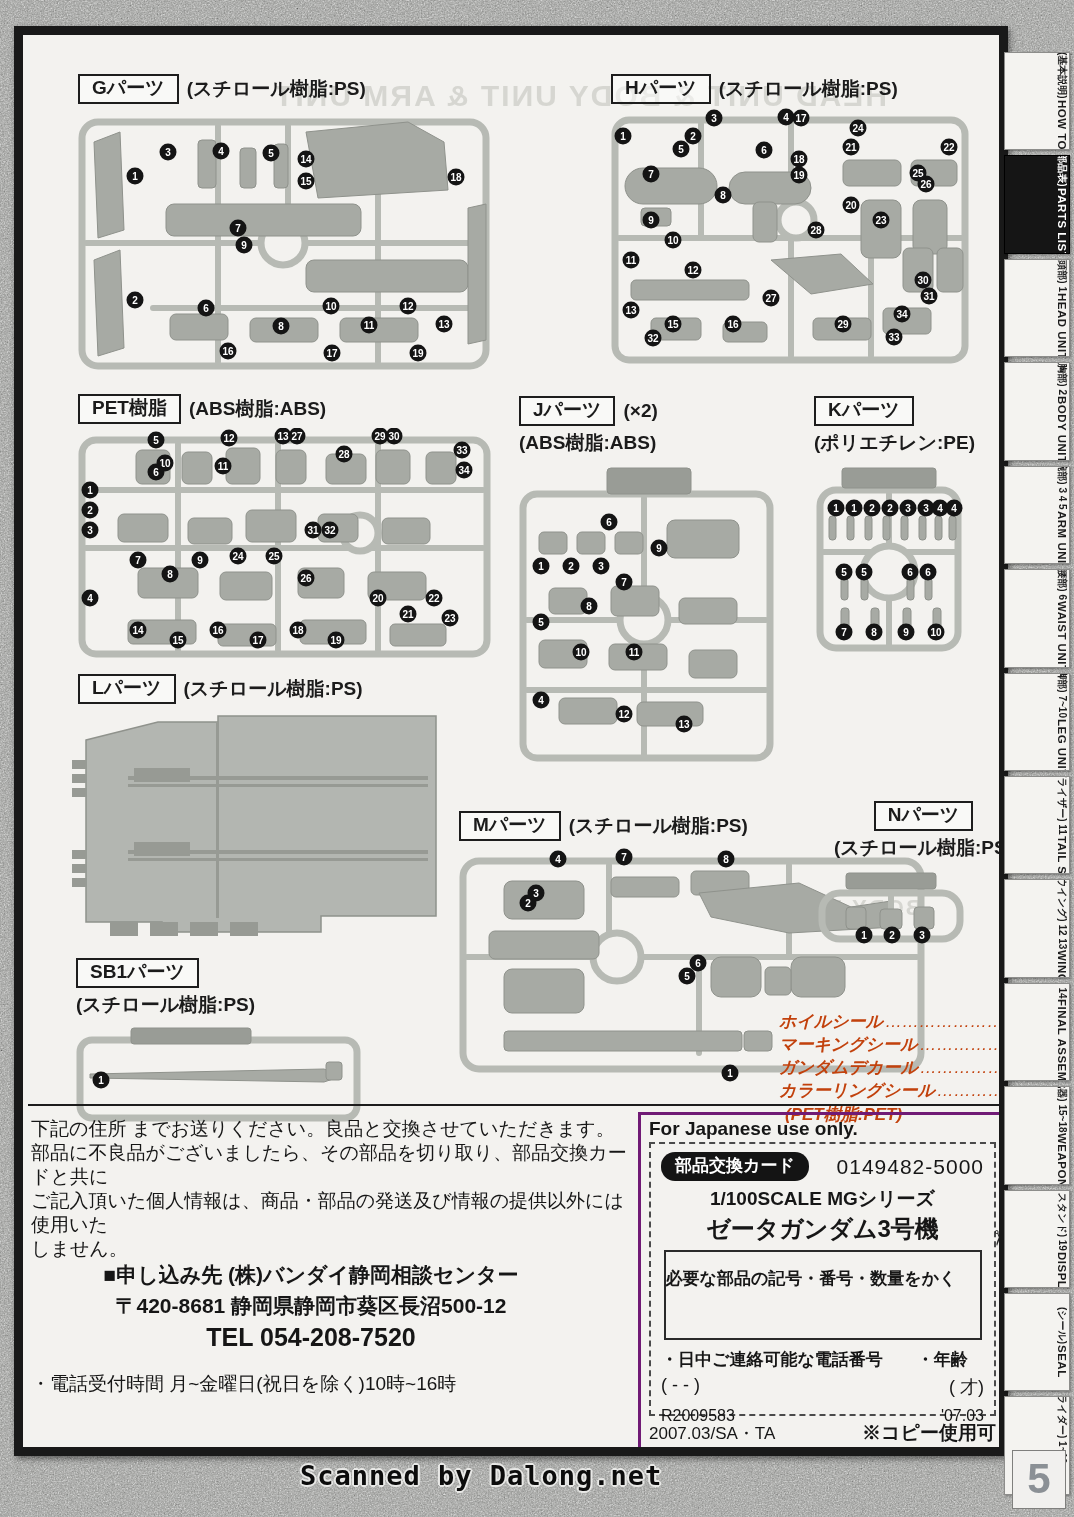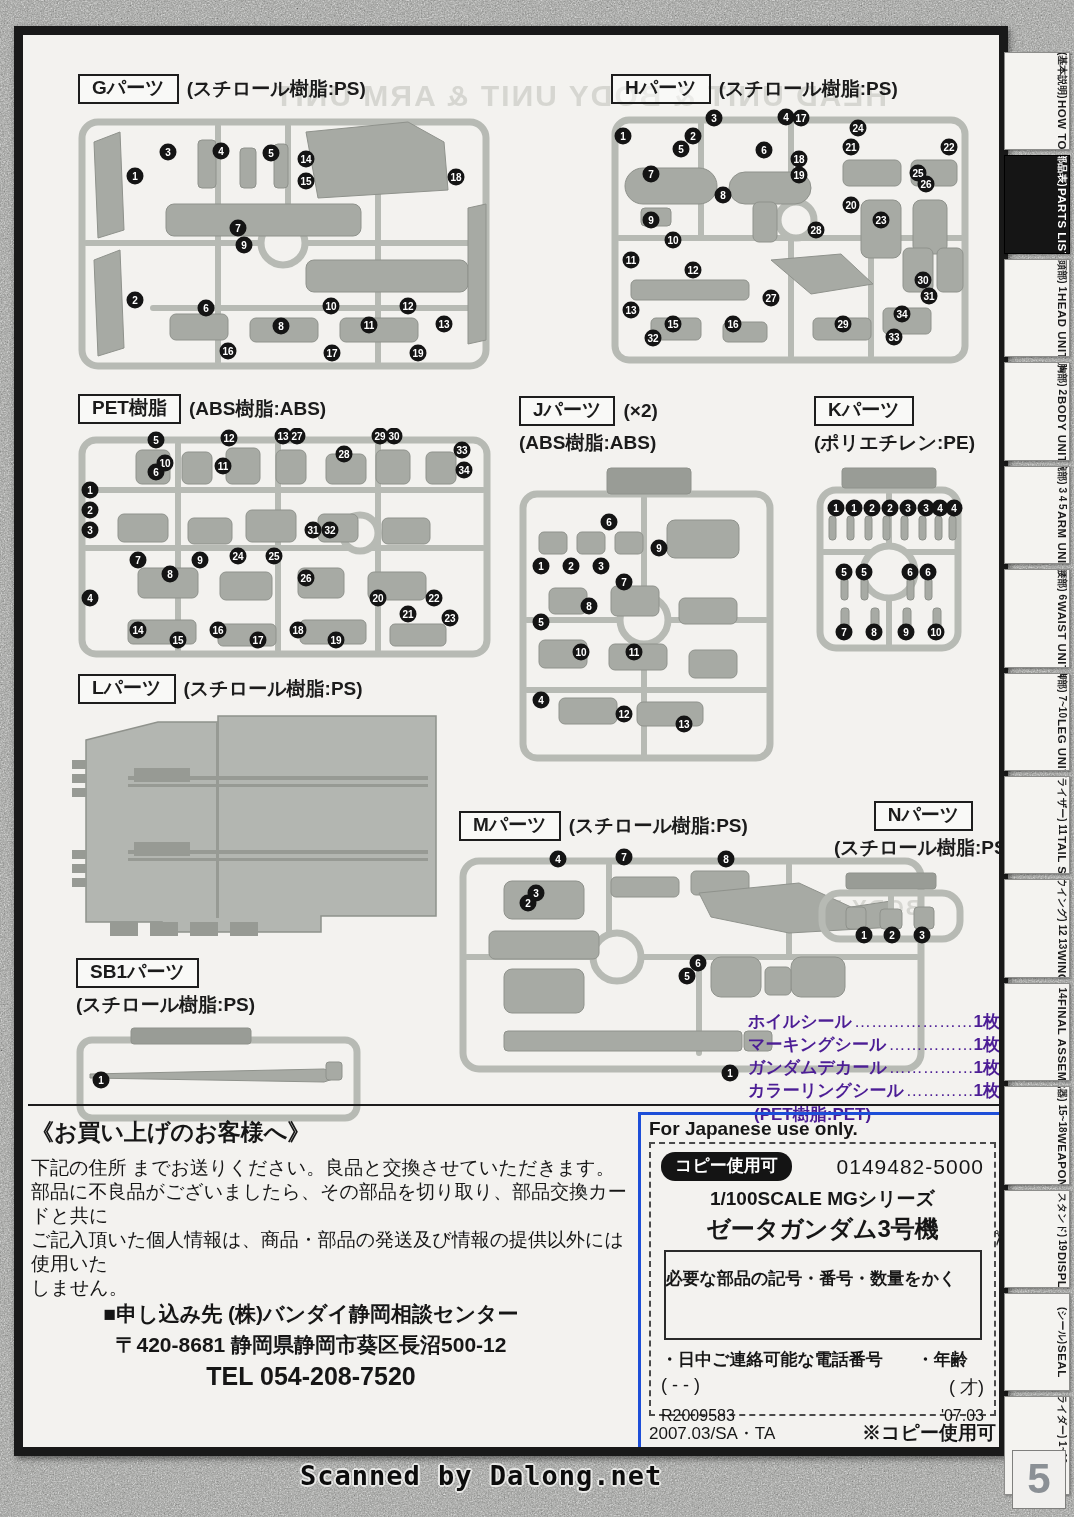--- a/index.html
+++ b/index.html
@@ -28,40 +28,40 @@
   .sprue-head.center{justify-content:center;}
   .pbox{
     border:2px solid #1d1d1d;padding:0px 12px 2px 12px;font-size:19px;
     font-weight:600;color:#1b1b1b;background:rgba(255,255,255,.5);line-height:24px;
   }
   .mat,.pnote{font-size:19px;font-weight:600;color:#1b1b1b;}
   .mat2{font-size:19px;font-weight:600;color:#1b1b1b;margin-top:4px;white-space:nowrap;}
   .mat2.center{text-align:center;}
   .sprue svg{display:block;margin-top:4px;}
   
-  .seals{position:absolute;left:725px;top:975px;width:252px;z-index:2;color:#4c1d95;}
+  .seals{position:absolute;left:756px;top:975px;width:252px;z-index:2;color:#c2410c;font-style:italic;}
   .seal-row{display:flex;align-items:baseline;font-size:17px;font-weight:700;line-height:23px;}
   .seal-name{white-space:nowrap;}
   .seal-leader{flex:1;overflow:hidden;white-space:nowrap;font-weight:400;padding:0 2px;}
   .seal-count{white-space:nowrap;}
   .seal-note{font-size:17px;font-weight:700;margin-top:1px;padding-left:6px;}
   .divider{position:absolute;left:5px;top:1069px;width:972px;height:2px;background:#1c1c1c;z-index:2;}
   
   .notice{position:absolute;left:8px;top:1082px;width:606px;z-index:2;color:#161616;}
   .notice-h{font-size:23px;font-weight:700;margin-bottom:8px;}
   .notice-p{font-size:19px;line-height:24px;font-weight:500;}
   .addr{width:560px;text-align:center;font-weight:800;}
   .addr-1{font-size:21px;}
   .addr-2{font-size:21px;margin-top:3px;}
   .addr-3{font-size:25px;margin-top:3px;}
   .notes{margin-top:18px;font-size:19px;line-height:28px;font-weight:500;}
   
   .card-wrap{
     position:absolute;left:615px;top:1077px;width:369px;height:371px;z-index:2;
-    border:3px solid #1d4ed8;padding:3px 8px 4px 8px;color:#161616;box-sizing:border-box;
+    border:3px solid #701a75;padding:3px 8px 4px 8px;color:#161616;box-sizing:border-box;
   }
   .card-header{font-size:19px;font-weight:800;}
   .card-dash{position:relative;border:2px dashed #4a4a4a;margin-top:2px;height:274px;padding:8px 10px;box-sizing:border-box;}
   .card-row1{display:flex;justify-content:space-between;align-items:center;}
   .badge{background:#141414;color:#fff;border-radius:14px;padding:2px 14px 4px 14px;font-size:17px;font-weight:700;}
   .code{font-size:21px;letter-spacing:1px;font-weight:500;}
   .series{text-align:center;font-size:19px;margin-top:5px;font-weight:600;}
   .model{text-align:center;font-size:24px;font-weight:800;margin-top:1px;}
   .writebox{width:318px;margin:5px auto 0 auto;border:2px solid #2a2a2a;height:90px;box-sizing:border-box;
     font-size:17px;font-weight:600;text-align:left;padding-top:15px;}
@@ -880,37 +880,40 @@
             <span class="seal-leader">………………</span>
             <span class="seal-count">1枚</span>
           </div>
         </div>
       <div class="seal-note">(PET樹脂:PET)</div>
     </div>
 
     <div class="divider"></div>
 
     <div class="notice">
-      <div class="notice-h">《お買い上げのお客様へ》</div>
       <div class="notice-p">下記の住所 までお送りください。良品と交換させていただきます。</div>
       <div class="notice-p">部品に不良品がございましたら、その部品を切り取り、部品交換カードと共に</div>
       <div class="notice-p">ご記入頂いた個人情報は、商品・部品の発送及び情報の提供以外には使用いた</div>
       <div class="notice-p">しません。</div>
       <div class="addr">
         <div class="addr-1">■申し込み先 (株)バンダイ静岡相談センター</div>
         <div class="addr-2">〒420-8681 静岡県静岡市葵区長沼500-12</div>
         <div class="addr-3">TEL 054-208-7520</div>
       </div>
+      <div class="notes">
+        <div>・電話受付時間 月~金曜日(祝日を除く)10時~16時</div>
+
+      </div>
     </div>
 
     <div class="card-wrap">
       <div class="card-header">For Japanese use only.</div>
       <div class="card-dash">
         <div class="card-row1">
-          <span class="badge">コピー使用可</span>
+          <span class="badge">部品交換カード</span>
           <span class="code">0149482-5000</span>
         </div>
         <div class="series">1/100SCALE MGシリーズ</div>
         <div class="model">ゼータガンダム3号機</div>
         <div class="writebox">必要な部品の記号・番号・数量をかく</div>
         <div class="contact-row">
           <span>・日中ご連絡可能な電話番号</span>
           <span class="age-label">・年齢</span>
         </div>
         <div class="blank-row">

